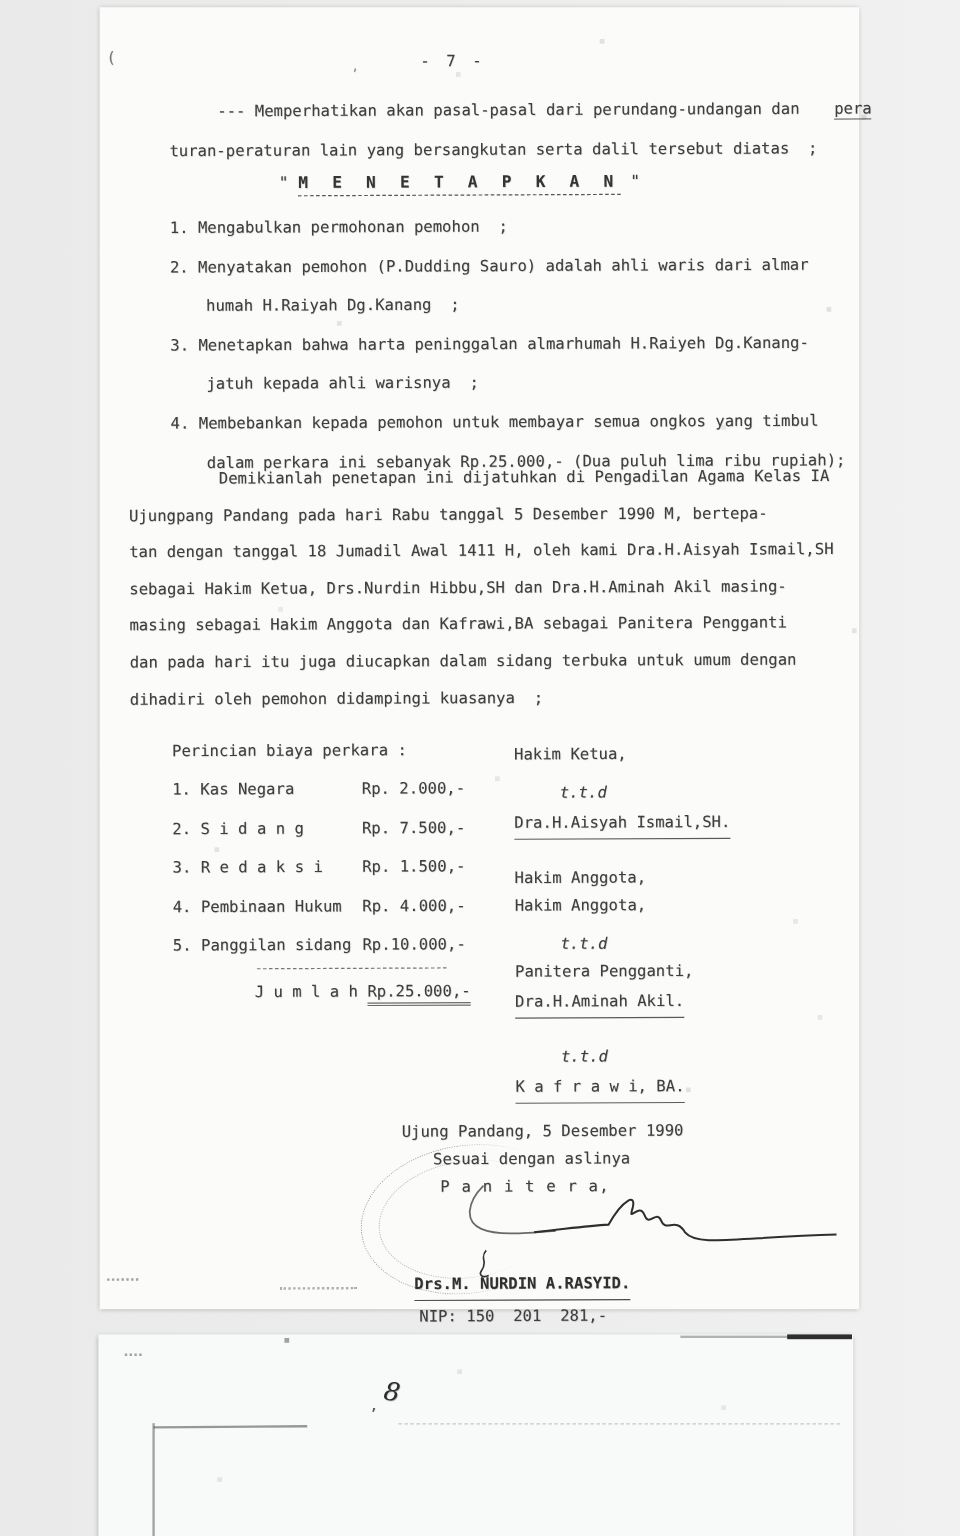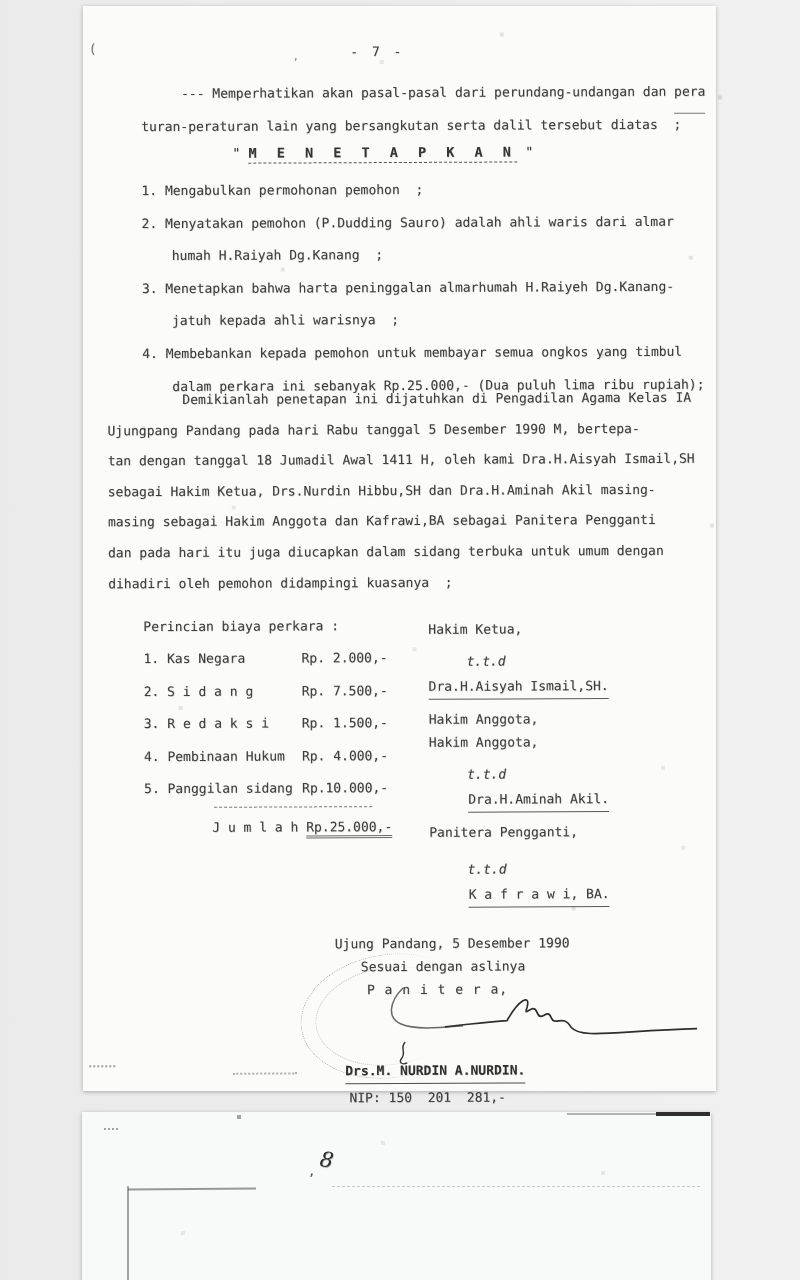--- a/index.html
+++ b/index.html
@@ -23,21 +23,21 @@
     white-space:pre;
     text-shadow:0.4px 0.4px 0.7px rgba(70,70,70,.38);
   }
   .content{position:absolute;inset:0;transform:rotate(-0.25deg);}
   .pgnum{position:absolute;left:0;right:40px;top:38px;text-align:center;letter-spacing:3px;}
   .corner-mark{position:absolute;left:8px;top:34px;opacity:.7;}
   .tick-mark{position:absolute;left:212px;top:44px;font-size:10px;opacity:.6;}
 
   .preamble{position:absolute;left:60px;top:70px;line-height:33px;}
   .indent40{padding-left:40px;}
-  .tail-underline{border-bottom:1px solid rgba(60,60,60,.7);padding-bottom:14px;}
+  .tail-underline{border-bottom:1px solid rgba(60,60,60,.7);padding-bottom:0;margin-left:21px;}
 
   .heading{position:absolute;left:0;right:30px;top:138px;text-align:center;font-size:13.5px;}
   .heading .word{
     letter-spacing:6px;font-weight:bold;color:#343434;
     border-bottom:1.5px dashed rgba(55,55,55,.85);padding-bottom:2px;
   }
 
   .rulings{position:absolute;left:60px;top:168px;line-height:32.6px;}
   .cont{padding-left:30px;}
 
@@ -46,21 +46,21 @@
 
   .costs{position:absolute;left:60px;top:604px;line-height:32.4px;}
   .cost-row .lbl{display:inline-block;width:158px;}
   .cost-row .amt{display:inline-block;width:100px;text-align:left;}
   .cost-sep{width:158px;margin:2px 0 2px 70px;border-top:1.5px dashed rgba(75,75,75,.75);}
   .total-row{padding-left:68px;margin-top:4px;}
   .total-row .amt{border-bottom:3px double rgba(70,70,70,.8);padding-bottom:1px;}
 
   .signatures{position:absolute;left:345px;top:612px;line-height:23px;}
   .sig-ttd{padding-left:38px;margin-top:9px;font-style:italic;}
-  .sig-name{margin-top:2px;margin-bottom:8px;text-align:right;}
+  .sig-name{margin-top:2px;margin-bottom:21px;}
   .sig-name span{border-bottom:1.2px solid rgba(50,50,50,.8);padding-bottom:1px;display:inline-block;}
   .sig-gap{margin-top:14px;}
 
   .footer{position:absolute;left:250px;top:926px;line-height:23px;}
   .footer .f2{padding-left:26px;}
   .footer .f3{padding-left:32px;letter-spacing:1px;}
   .footer-name{margin-top:58px;padding-left:10px;font-weight:bold;color:#303030;}
   .footer-name span{border-bottom:1.4px solid rgba(45,45,45,.85);padding-bottom:1px;display:inline-block;}
   .footer-nip{padding-left:14px;margin-top:2px;}
 
@@ -157,35 +157,35 @@
       <div class="tw total-row"><span>J u m l a h </span><span class="amt">Rp.25.000,-</span></div>
     </div>
 
     <div class="signatures">
       <div class="tw">Hakim Ketua,</div>
       <div class="tw sig-ttd">t.t.d</div>
       <div class="tw sig-name"><span>Dra.H.Aisyah Ismail,SH.</span></div>
       <div class="tw">Hakim Anggota,</div>
       <div class="tw">Hakim Anggota,</div>
       <div class="tw sig-ttd">t.t.d</div>
+      <div class="tw">Panitera Pengganti,</div>
       <div class="tw sig-name"><span>Dra.H.Aminah Akil.</span></div>
-      <div class="tw">Panitera Pengganti,</div>
       <div class="tw sig-ttd sig-gap">t.t.d</div>
       <div class="tw sig-name"><span>K a f r a w i, BA.</span></div>
     </div>
 
     <div class="stamp">
       <div class="stamp-inner"></div>
     </div>
 
     <div class="footer">
       <div class="tw">Ujung Pandang, 5 Desember 1990</div>
       <div class="tw f2">Sesuai dengan aslinya</div>
       <div class="tw f3">P a n i t e r a,</div>
-      <div class="tw footer-name"><span>Drs.M. NURDIN A.NURDIN.</span></div>
+      <div class="tw footer-name"><span>Drs.M. NURDIN A.RASYID.</span></div>
       <div class="tw footer-nip">NIP: 150  201  281,-</div>
     </div>
 
     <svg class="sig-svg" width="320" height="62" viewBox="0 0 320 62">
       <path d="M18,2 C4,16 2,32 16,38 C30,44 52,42 78,40" fill="none" stroke="#383838" stroke-width="1.5" opacity=".75"></path>
       <path d="M60,41 C90,38 104,36 122,35 C134,14 146,8 142,22 C138,34 148,16 152,27 C156,38 162,22 166,32 C170,42 178,28 186,42 C196,54 230,46 312,44" fill="none" stroke="#2e2e2e" stroke-width="1.7"></path>
     </svg>
     <svg class="pen-mark" width="16" height="26" viewBox="0 0 16 26">
       <path d="M10,1 C4,8 12,10 6,18 C3,22 8,24 12,22" fill="none" stroke="#333" stroke-width="1.4"></path>
     </svg>

